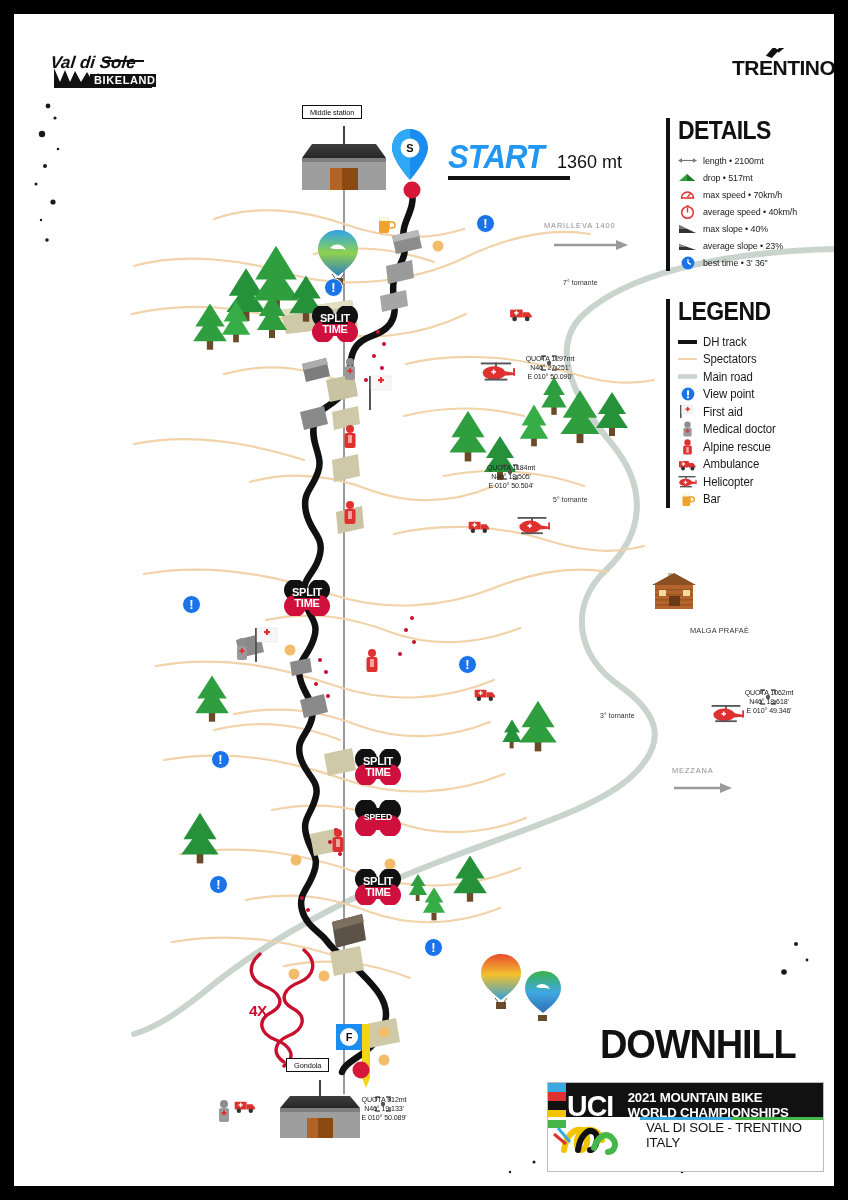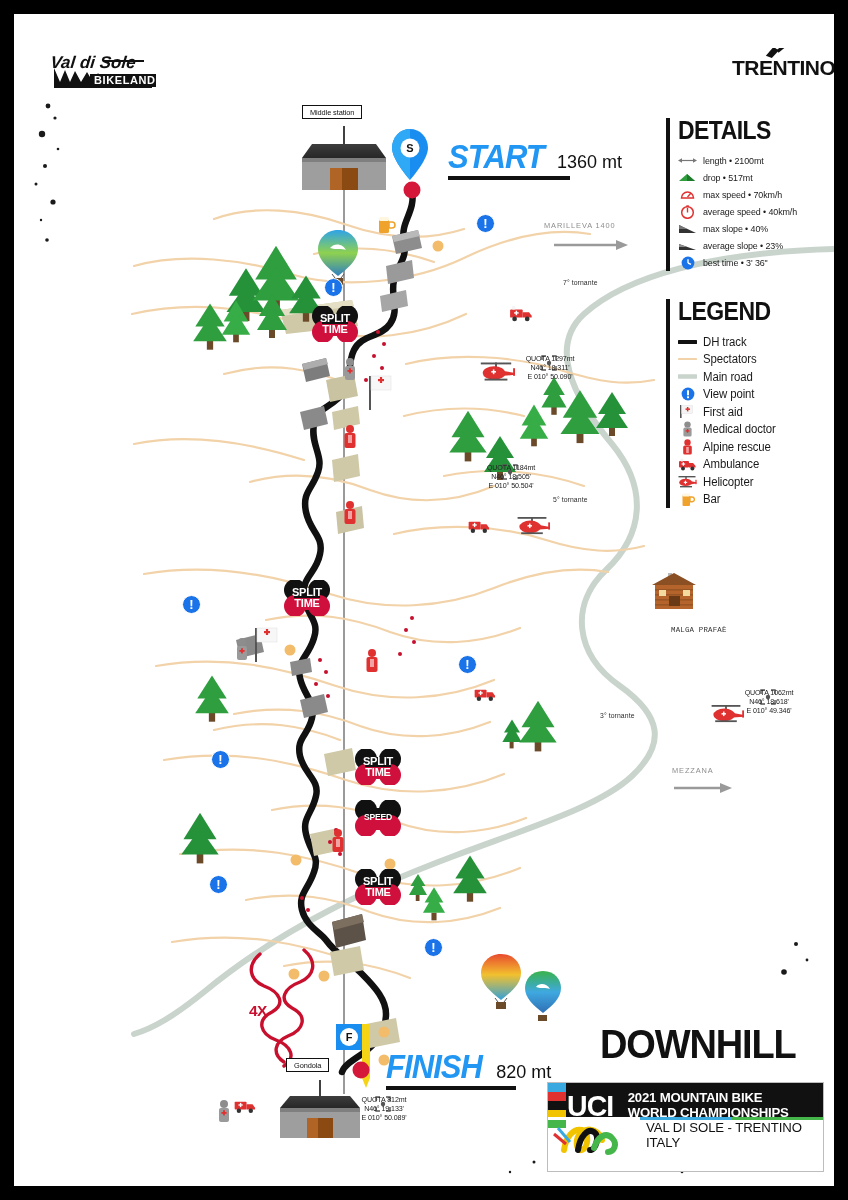--- a/index.html
+++ b/index.html
@@ -168,22 +168,22 @@
     white-space: nowrap;
     text-align: center;
     letter-spacing: -0.1px;
   }
   #fourx-label {
     position: absolute; left: 235px; top: 988px;
     font-weight: bold; font-size: 15.5px; color: #c8102e;
     letter-spacing: -0.5px;
   }
   #malga-label {
-    position: absolute; left: 657px; top: 612px;
-    font-size: 7.4px; color: #333; letter-spacing: 0.2px; font-family: Liberation Mono, monospace;
+    position: absolute; left: 676px; top: 612px;
+    font-size: 7.4px; color: #333; letter-spacing: 0.2px;
   }
 
   
   .badge { position: absolute; width: 50px; height: 36px; }
   .badge .b-txt {
     position: absolute; left: 0; top: 0; width: 50px; height: 36px;
     display: flex; flex-direction: column;
     align-items: center; justify-content: center;
     font-weight: bold; color: #fff; line-height: 9px;
     font-size: 11px; letter-spacing: -0.2px;
@@ -947,34 +947,27 @@
   </div>
 
   <div id="start-block" class="abs">
     <div style="display:flex; align-items:baseline; gap:7px;">
       <span class="bigword">START</span>
       <span class="bigword-mt">1360 mt</span>
     </div>
     <div class="rule" style="width:122px; margin-top:3px;"></div>
   </div>
 
-  <div id="finish-block" class="abs">
-    <div style="display:flex; align-items:baseline; gap:8px;">
-      <span class="bigword">FINISH</span>
-      <span class="bigword-mt">820 mt</span>
-    </div>
-    <div class="rule" style="width:130px; margin-top:3px;"></div>
-  </div>
 
   <div class="stationbox" style="left:288px; top:91px;">Middle station</div>
   <div class="stationbox" style="left:272px; top:1044px;">Gondola</div>
 
   <div class="quota" style="left:490px; top:341px; width:92px;">
     <div>QUOTA 1297mt</div>
-    <div>N46° 18.311'</div>
+    <div>N46° 27.251'</div>
     <div>E 010° 50.090'</div>
   </div>
   <div class="quota" style="left:451px; top:450px; width:92px;">
     <div>QUOTA 1184mt</div>
     <div>N46° 18.505'</div>
     <div>E 010° 50.504'</div>
   </div>
   <div class="quota" style="left:709px; top:675px; width:92px;text-align:center;">
     <div>QUOTA 1062mt</div>
     <div>N46° 18.618'</div>

